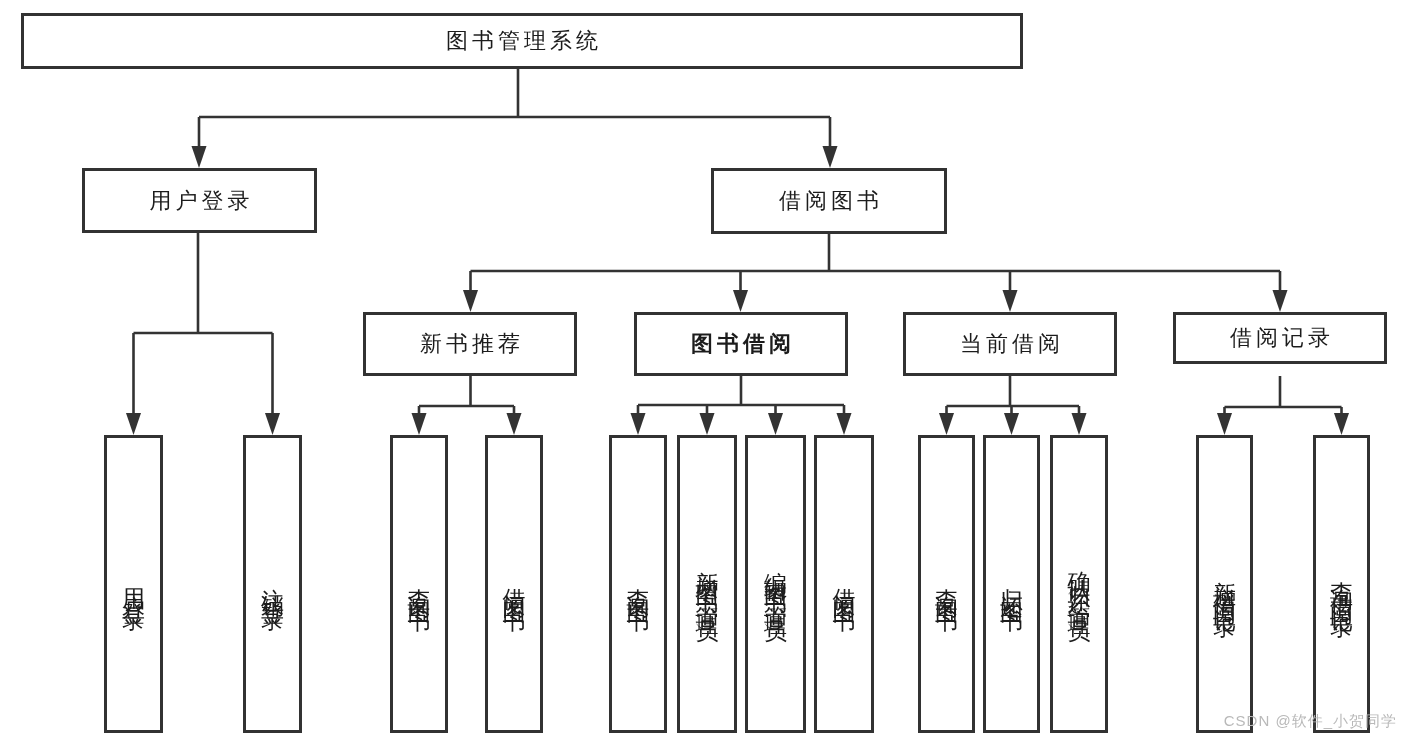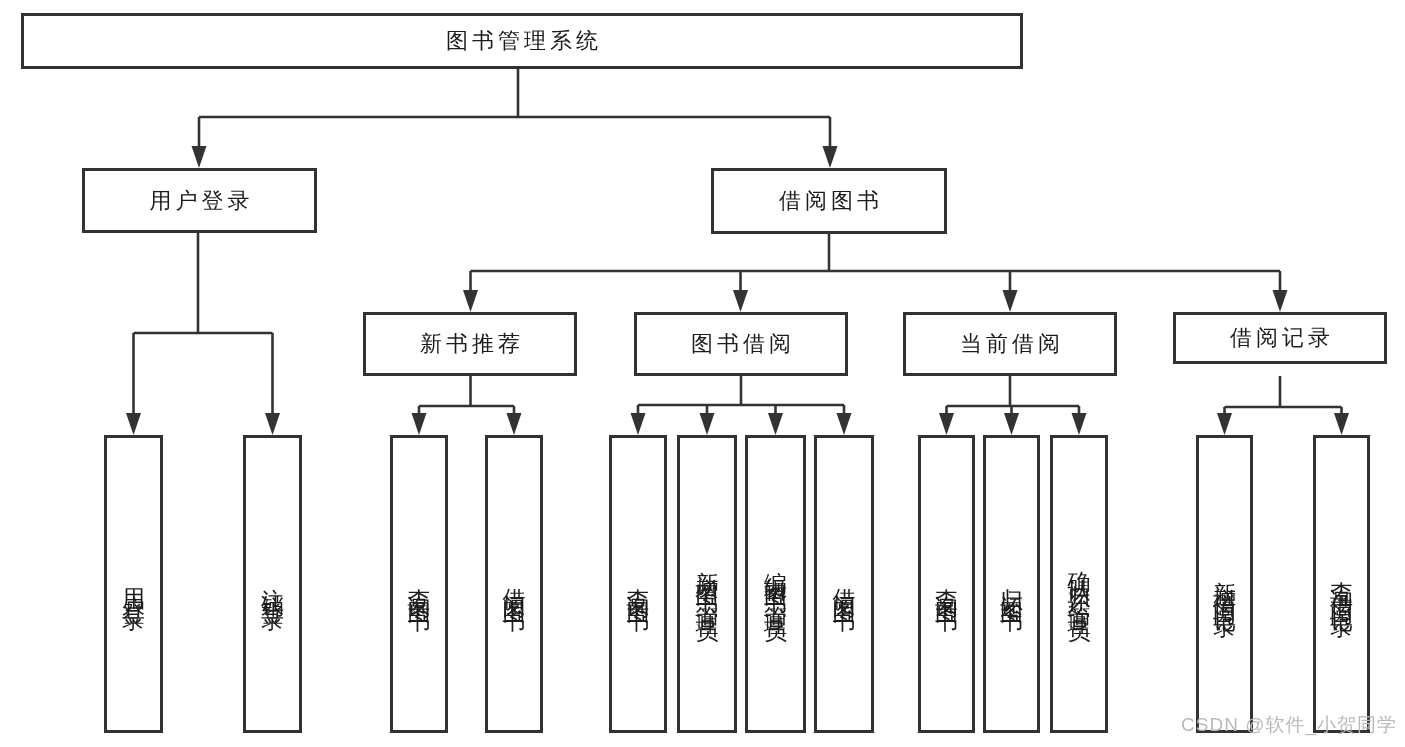--- a/index.html
+++ b/index.html
@@ -5,21 +5,21 @@
   html,body{margin:0;padding:0;}
   body{width:1405px;height:747px;background:#fff;position:relative;overflow:hidden;
        font-family:"Liberation Sans","DejaVu Sans",sans-serif;}
   #stage{position:absolute;left:0;top:0;width:1405px;height:747px;}
   #connectors{position:absolute;left:0;top:0;}
   .node{position:absolute;background:#fff;border:3px solid var(--line,#323232);box-sizing:border-box;
         display:flex;align-items:center;justify-content:center;color:#1c1c1c;}
   .node-h{font-size:22px;letter-spacing:4px;text-indent:4px;white-space:nowrap;}
   .node-v{font-size:23px;}
   .node-v .vtext{writing-mode:vertical-rl;text-orientation:mixed;letter-spacing:7px;line-height:1;}
-  #watermark{position:absolute;left:1152px;top:712px;width:245px;font-size:19px;
+  #watermark{position:absolute;left:1152px;top:712px;width:245px;font-size:15px;
              color:var(--wm,#b9b9b9);letter-spacing:1px;white-space:nowrap;text-align:right;}
 </style>
 </head>
 <body>
 
 <div id="stage">
   <svg id="connectors" width="1405" height="747" viewBox="0 0 1405 747">
       <path d="M 518 69 L 518 117 M 199 117 L 830 117 M 199 117 L 199 154 M 830 117 L 830 154 M 198 233 L 198 333 M 133.5 333 L 272.5 333 M 133.5 333 L 133.5 421 M 272.5 333 L 272.5 421 M 829 234 L 829 271 M 470.5 271 L 1280 271 M 470.5 271 L 470.5 298 M 740.5 271 L 740.5 298 M 1010 271 L 1010 298 M 1280 271 L 1280 298 M 470.5 376 L 470.5 406 M 419 406 L 514 406 M 419 406 L 419 421 M 514 406 L 514 421 M 741 376 L 741 405 M 638 405 L 844 405 M 638 405 L 638 421 M 707 405 L 707 421 M 775.5 405 L 775.5 421 M 844 405 L 844 421 M 1010 376 L 1010 406 M 946.5 406 L 1079 406 M 946.5 406 L 946.5 421 M 1011.5 406 L 1011.5 421 M 1079 406 L 1079 421 M 1280 376 L 1280 407 M 1224.5 407 L 1341.5 407 M 1224.5 407 L 1224.5 421 M 1341.5 407 L 1341.5 421 " stroke="#333333" stroke-width="2.6" fill="none"></path>
       <polygon points="191.5,146 206.5,146 199,168" fill="#333333"></polygon>
       <polygon points="822.5,146 837.5,146 830,168" fill="#333333"></polygon>
@@ -47,21 +47,21 @@
       </div>
       <div class="node node-h" style="left: 82px; top: 168px; width: 235px; height: 65px;">
         <span>用户登录</span>
       </div>
       <div class="node node-h" style="left: 711px; top: 168px; width: 236px; height: 66px;">
         <span>借阅图书</span>
       </div>
       <div class="node node-h" style="left: 363px; top: 312px; width: 214px; height: 64px; justify-content: center;">
         <span>新书推荐</span>
       </div>
-      <div class="node node-h" style="left: 634px; top: 312px; width: 214px; height: 64px;">
+      <div class="node node-h" style="left: 634px; top: 312px; width: 214px; height: 64px; font-weight: bold;">
         <span>图书借阅</span>
       </div>
       <div class="node node-h" style="left: 903px; top: 312px; width: 214px; height: 64px;">
         <span>当前借阅</span>
       </div>
       <div class="node node-h" style="left: 1173px; top: 312px; width: 214px; height: 52px;">
         <span>借阅记录</span>
       </div>
       <div class="node node-v" style="left: 104px; top: 435px; width: 59px; height: 298px;">
         <span class="vtext">用户登录</span>

